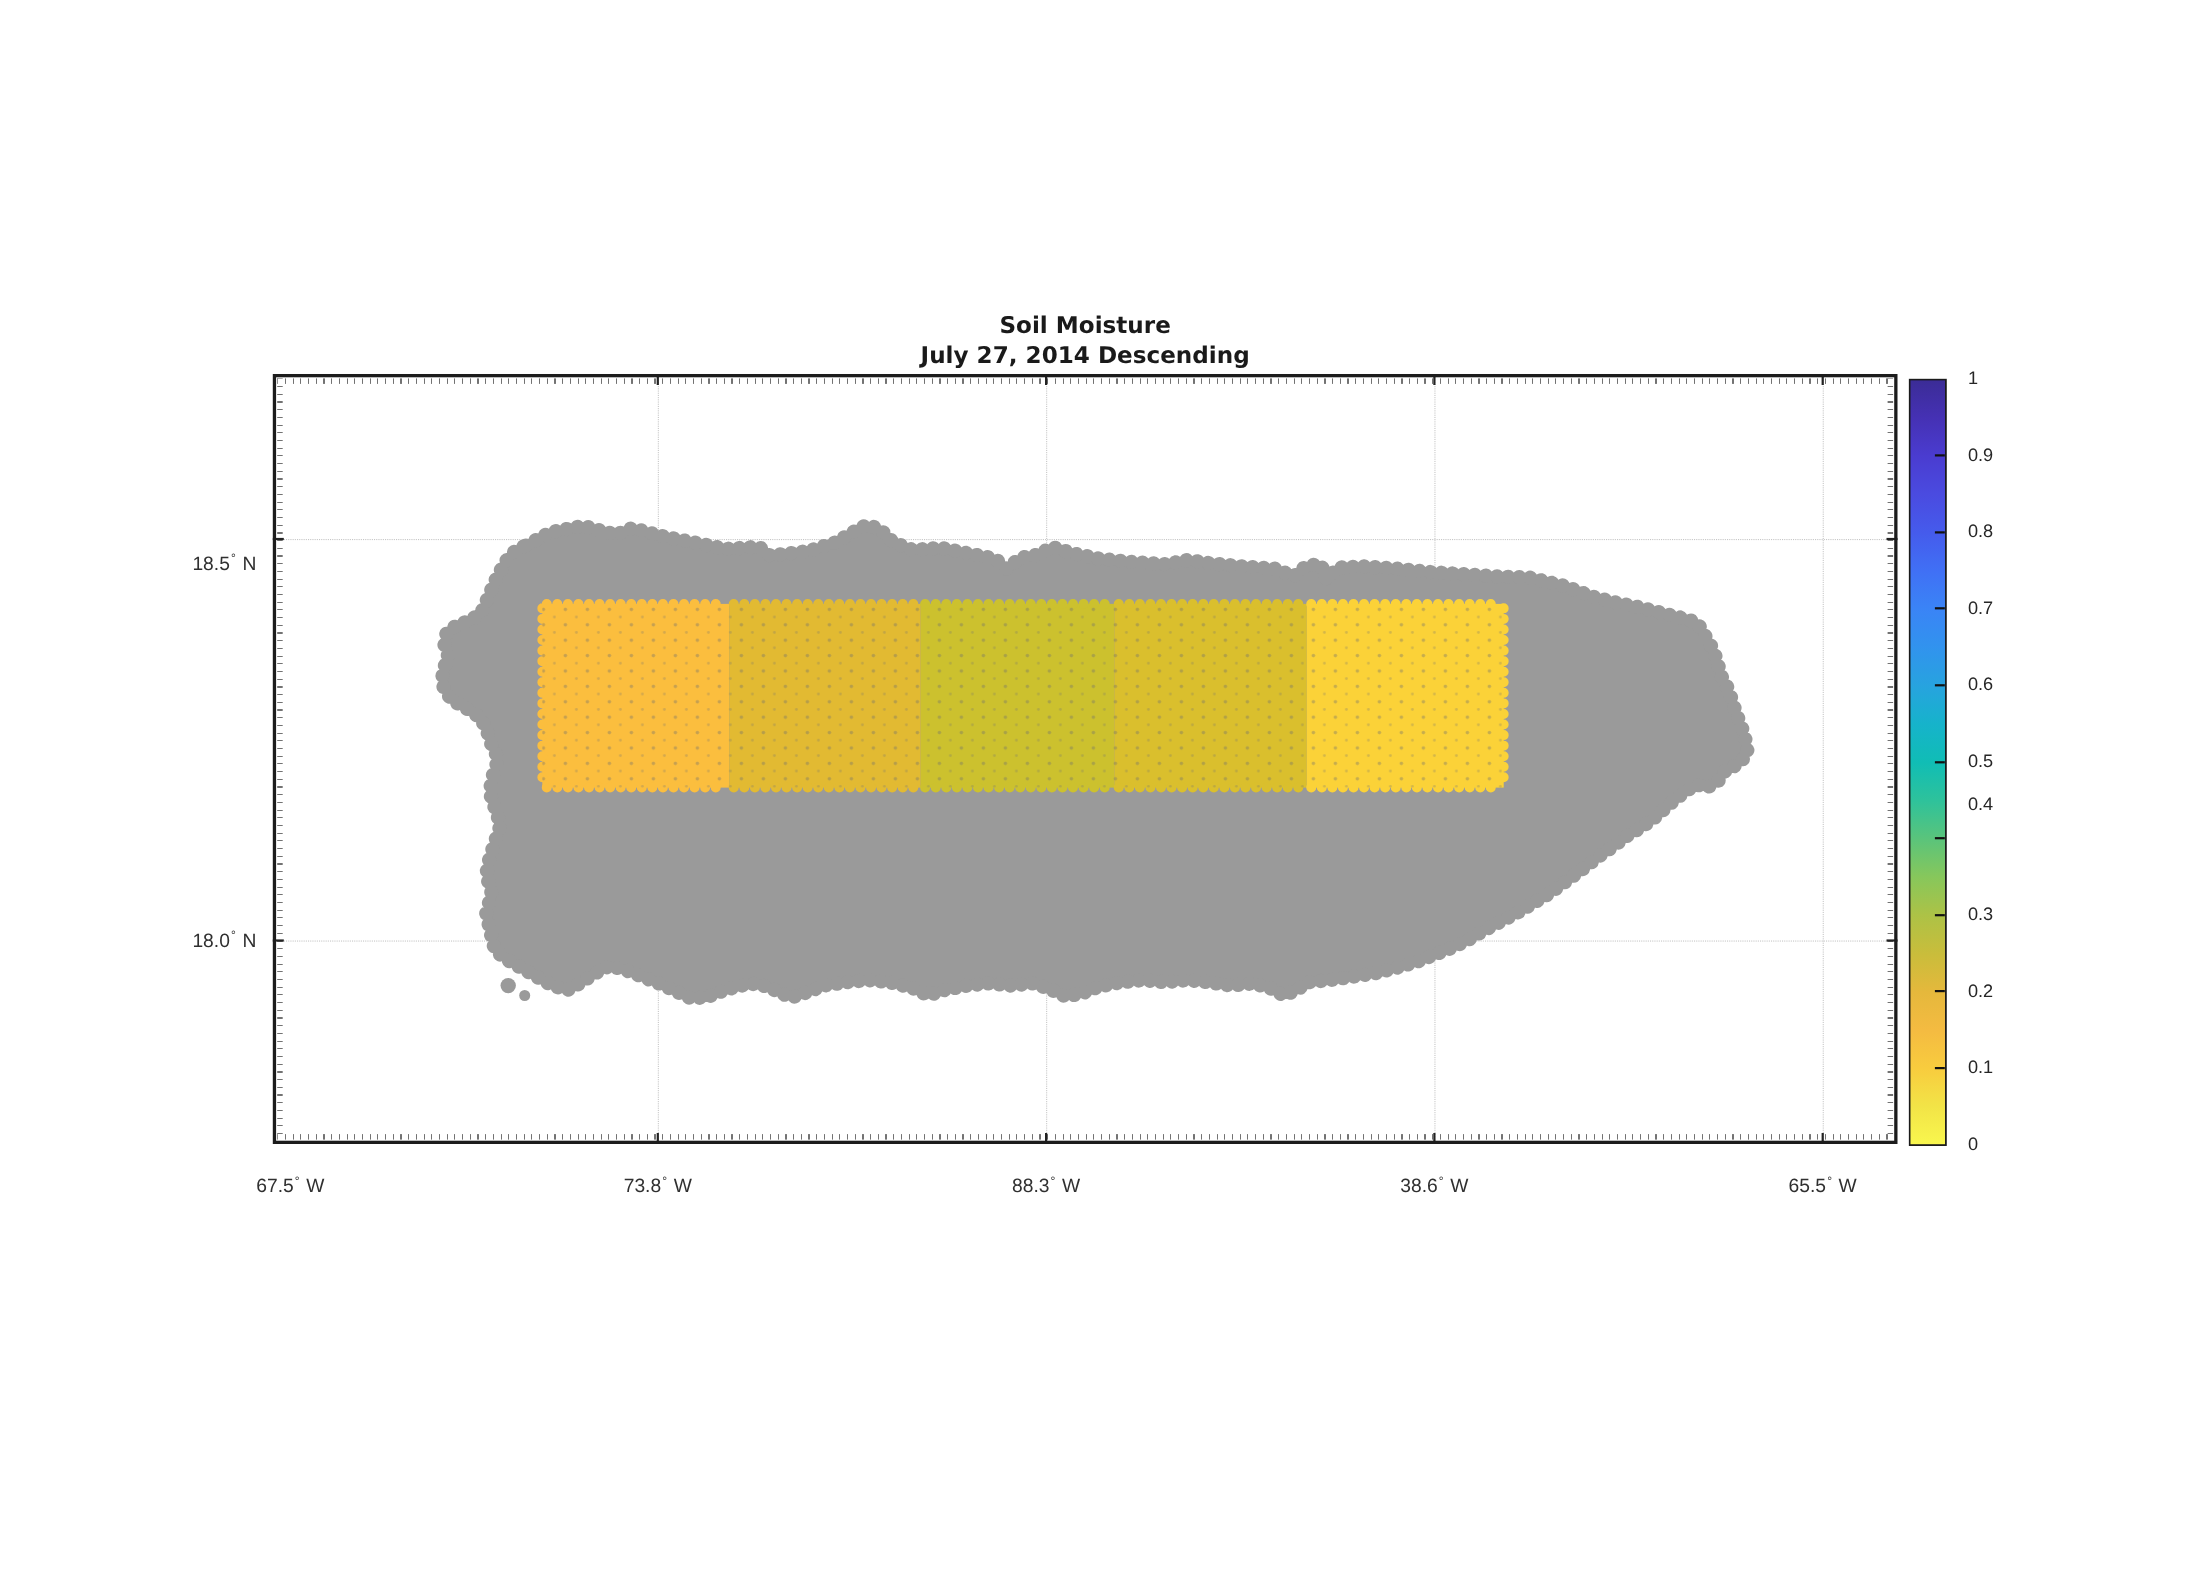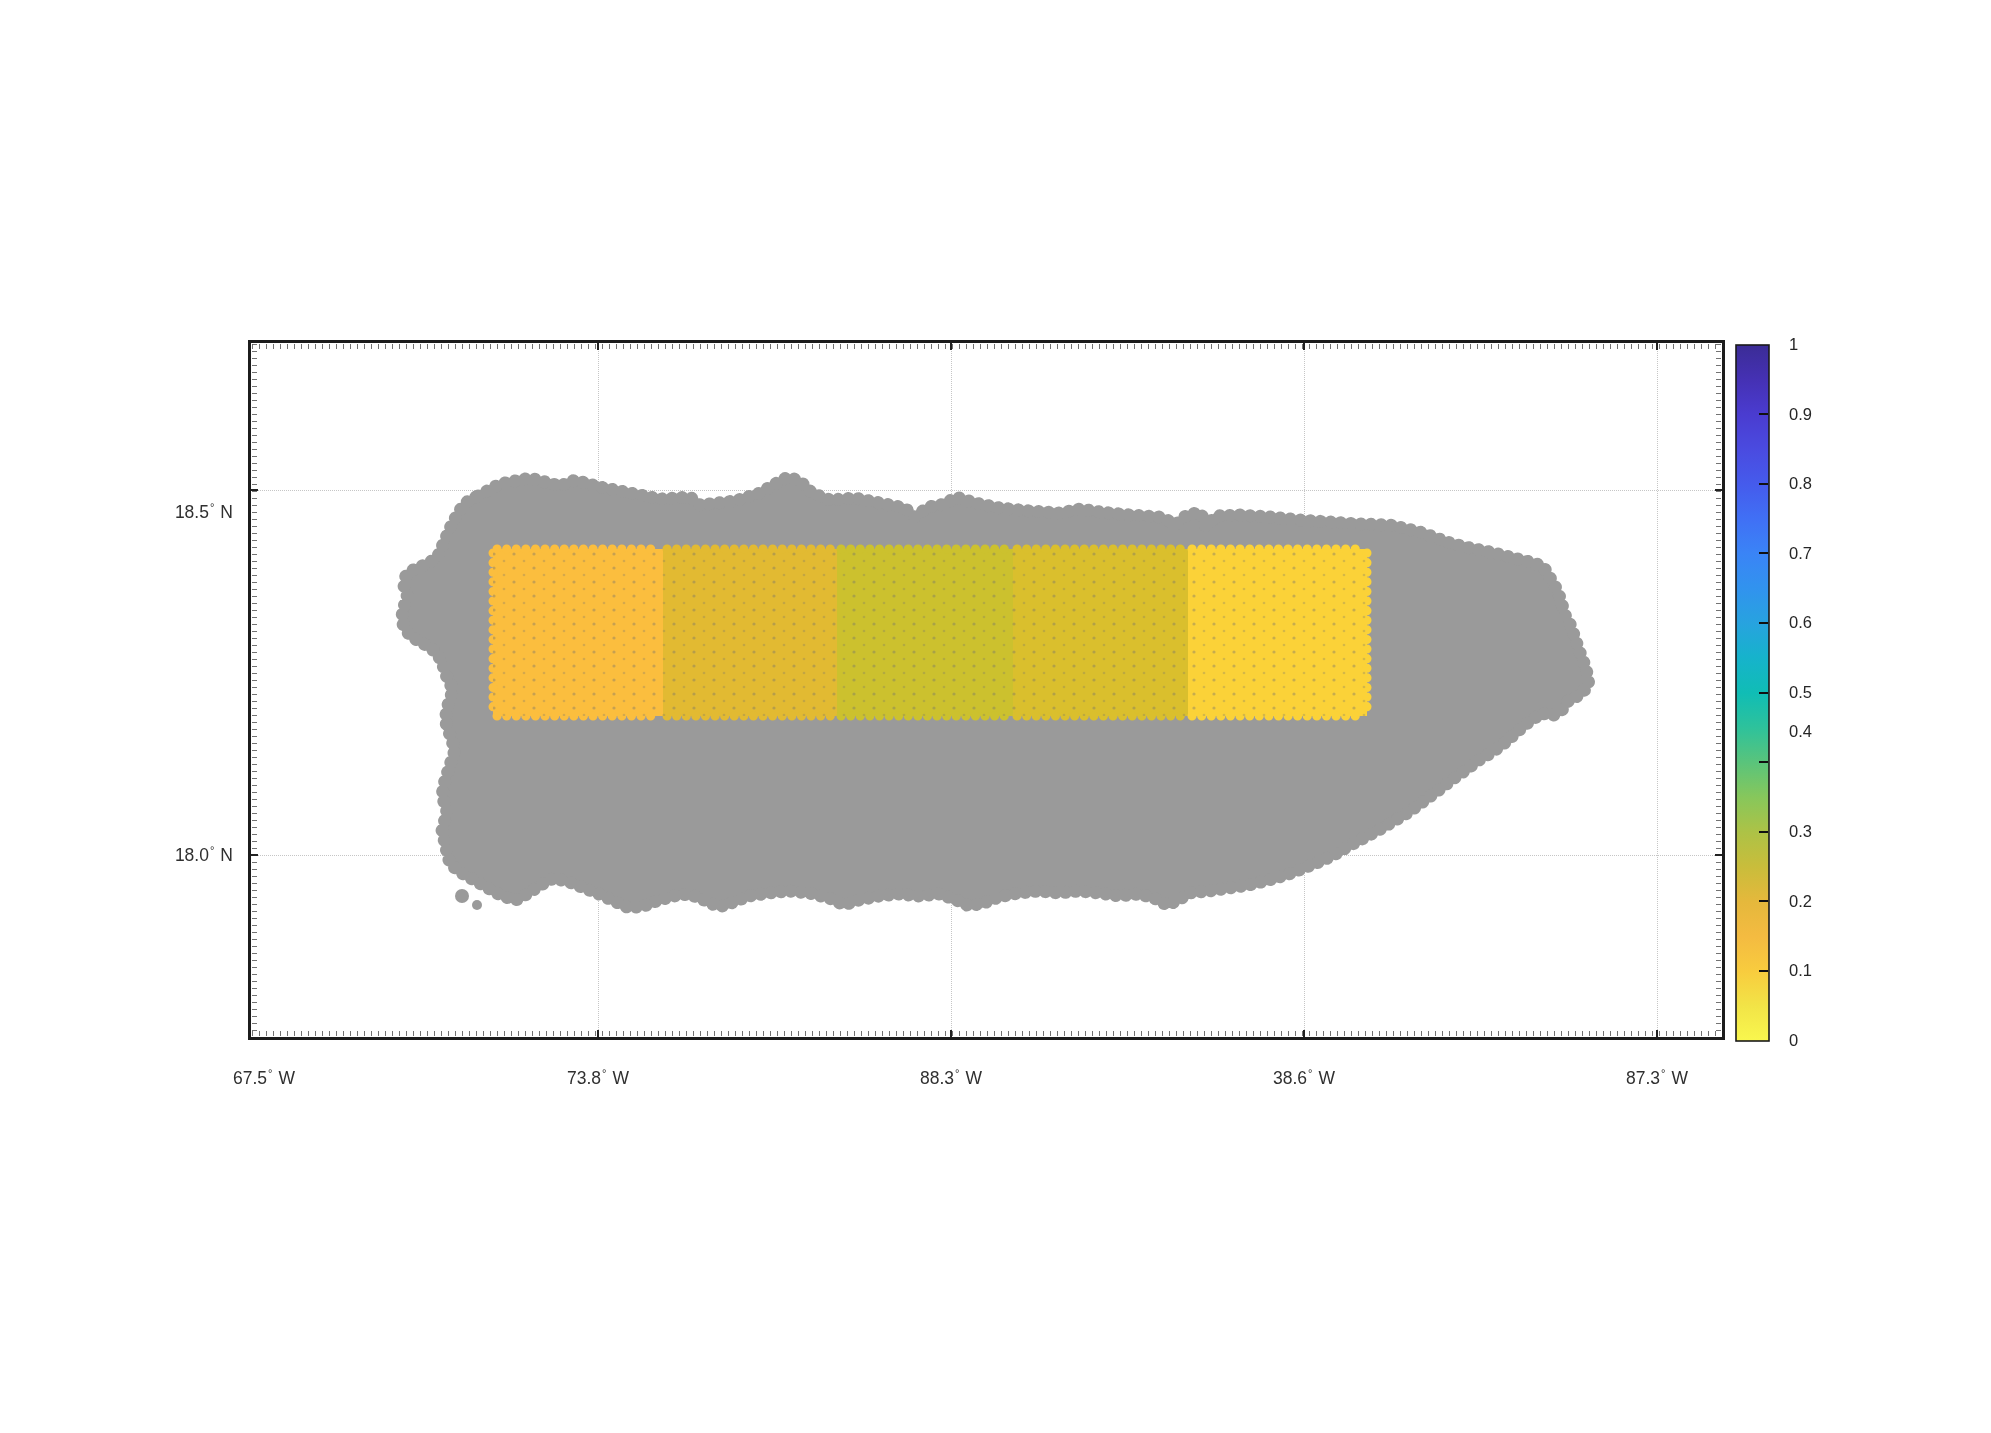--- a/index.html
+++ b/index.html
@@ -26,20 +26,24 @@
   .hemi{margin-left:5px;}
   .cbar-svg{position:absolute;left:1735px;top:344px;z-index:2;}
   .cbtick{position:absolute;width:9px;height:1.5px;background:#111;z-index:3;}
   .cblabel{position:absolute;left:1789px;width:60px;height:20px;line-height:20px;font-size:16.5px;color:#262626;text-align:left;}
 </style>
 </head>
 <body>
 
 <div class="canvas">
 
+  <div class="title">
+    <div>Soil Moisture</div>
+    <div>July 27, 2014 Descending</div>
+  </div>
 
   <div class="plot">
 
     <div class="vgrid" style="left:350px"></div>
     <div class="vgrid" style="left:703px"></div>
     <div class="vgrid" style="left:1056px"></div>
     <div class="vgrid" style="left:1409px"></div>
     <div class="hgrid" style="top:150px"></div>
     <div class="hgrid" style="top:515px"></div>
 
@@ -104,21 +108,21 @@
   <div class="xtick" style="left:598px">
     <span>73.8</span><span class="deg">°</span><span class="hemi">W</span>
   </div>
   <div class="xtick" style="left:951px">
     <span>88.3</span><span class="deg">°</span><span class="hemi">W</span>
   </div>
   <div class="xtick" style="left:1304px">
     <span>38.6</span><span class="deg">°</span><span class="hemi">W</span>
   </div>
   <div class="xtick" style="left:1657px">
-    <span>87.3</span><span class="deg">°</span><span class="hemi">W</span>
+    <span>65.5</span><span class="deg">°</span><span class="hemi">W</span>
   </div>
 
   <svg class="cbar-svg" width="36" height="699" viewBox="0 0 36 699">
     <defs>
       <linearGradient id="cbgrad" x1="0" y1="1" x2="0" y2="0">
         <stop offset="0.00" stop-color="#f9f74e"></stop>
         <stop offset="0.05" stop-color="#f2e447"></stop>
         <stop offset="0.10" stop-color="#f8cc3e"></stop>
         <stop offset="0.15" stop-color="#f4bb41"></stop>
         <stop offset="0.20" stop-color="#e5b83c"></stop>

